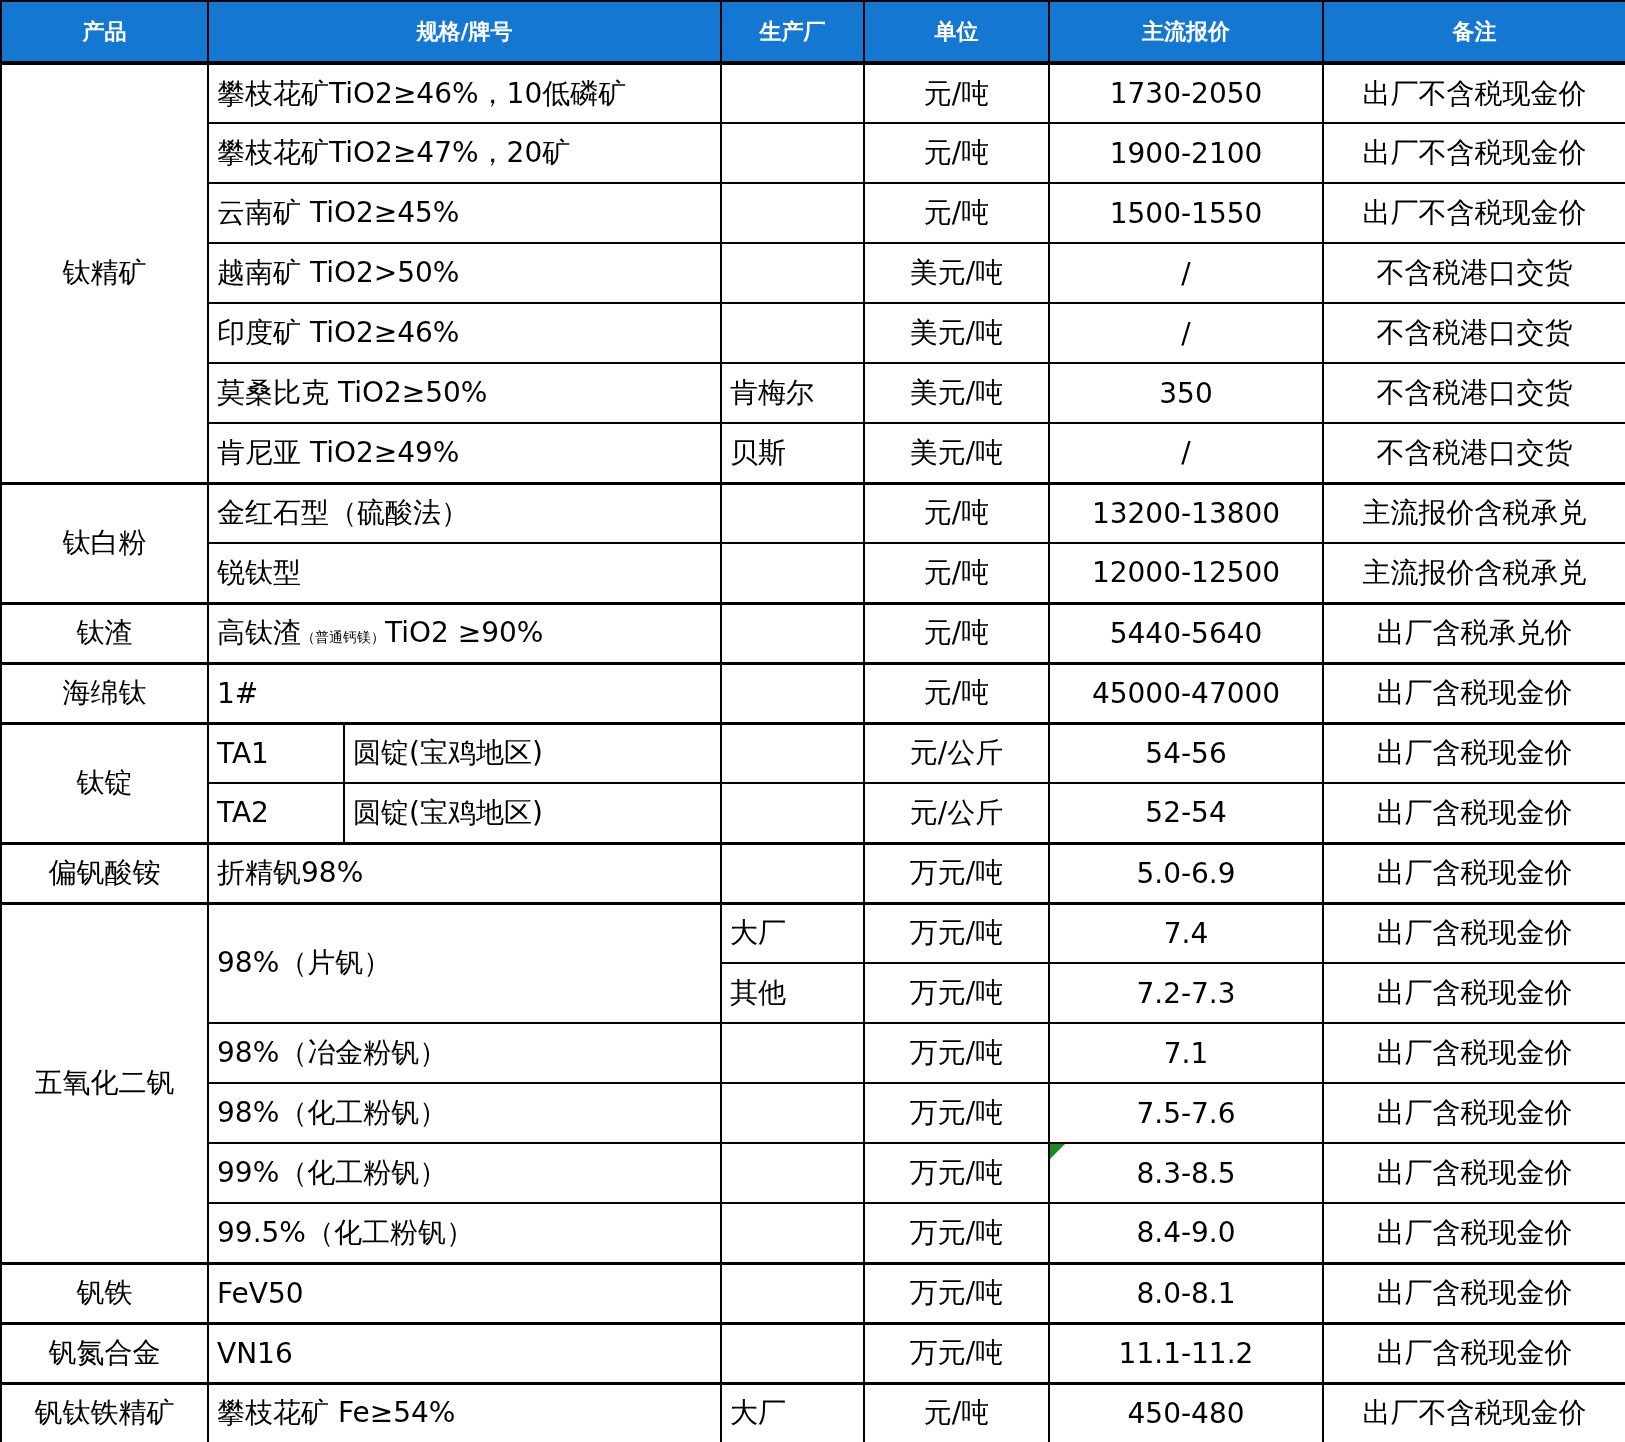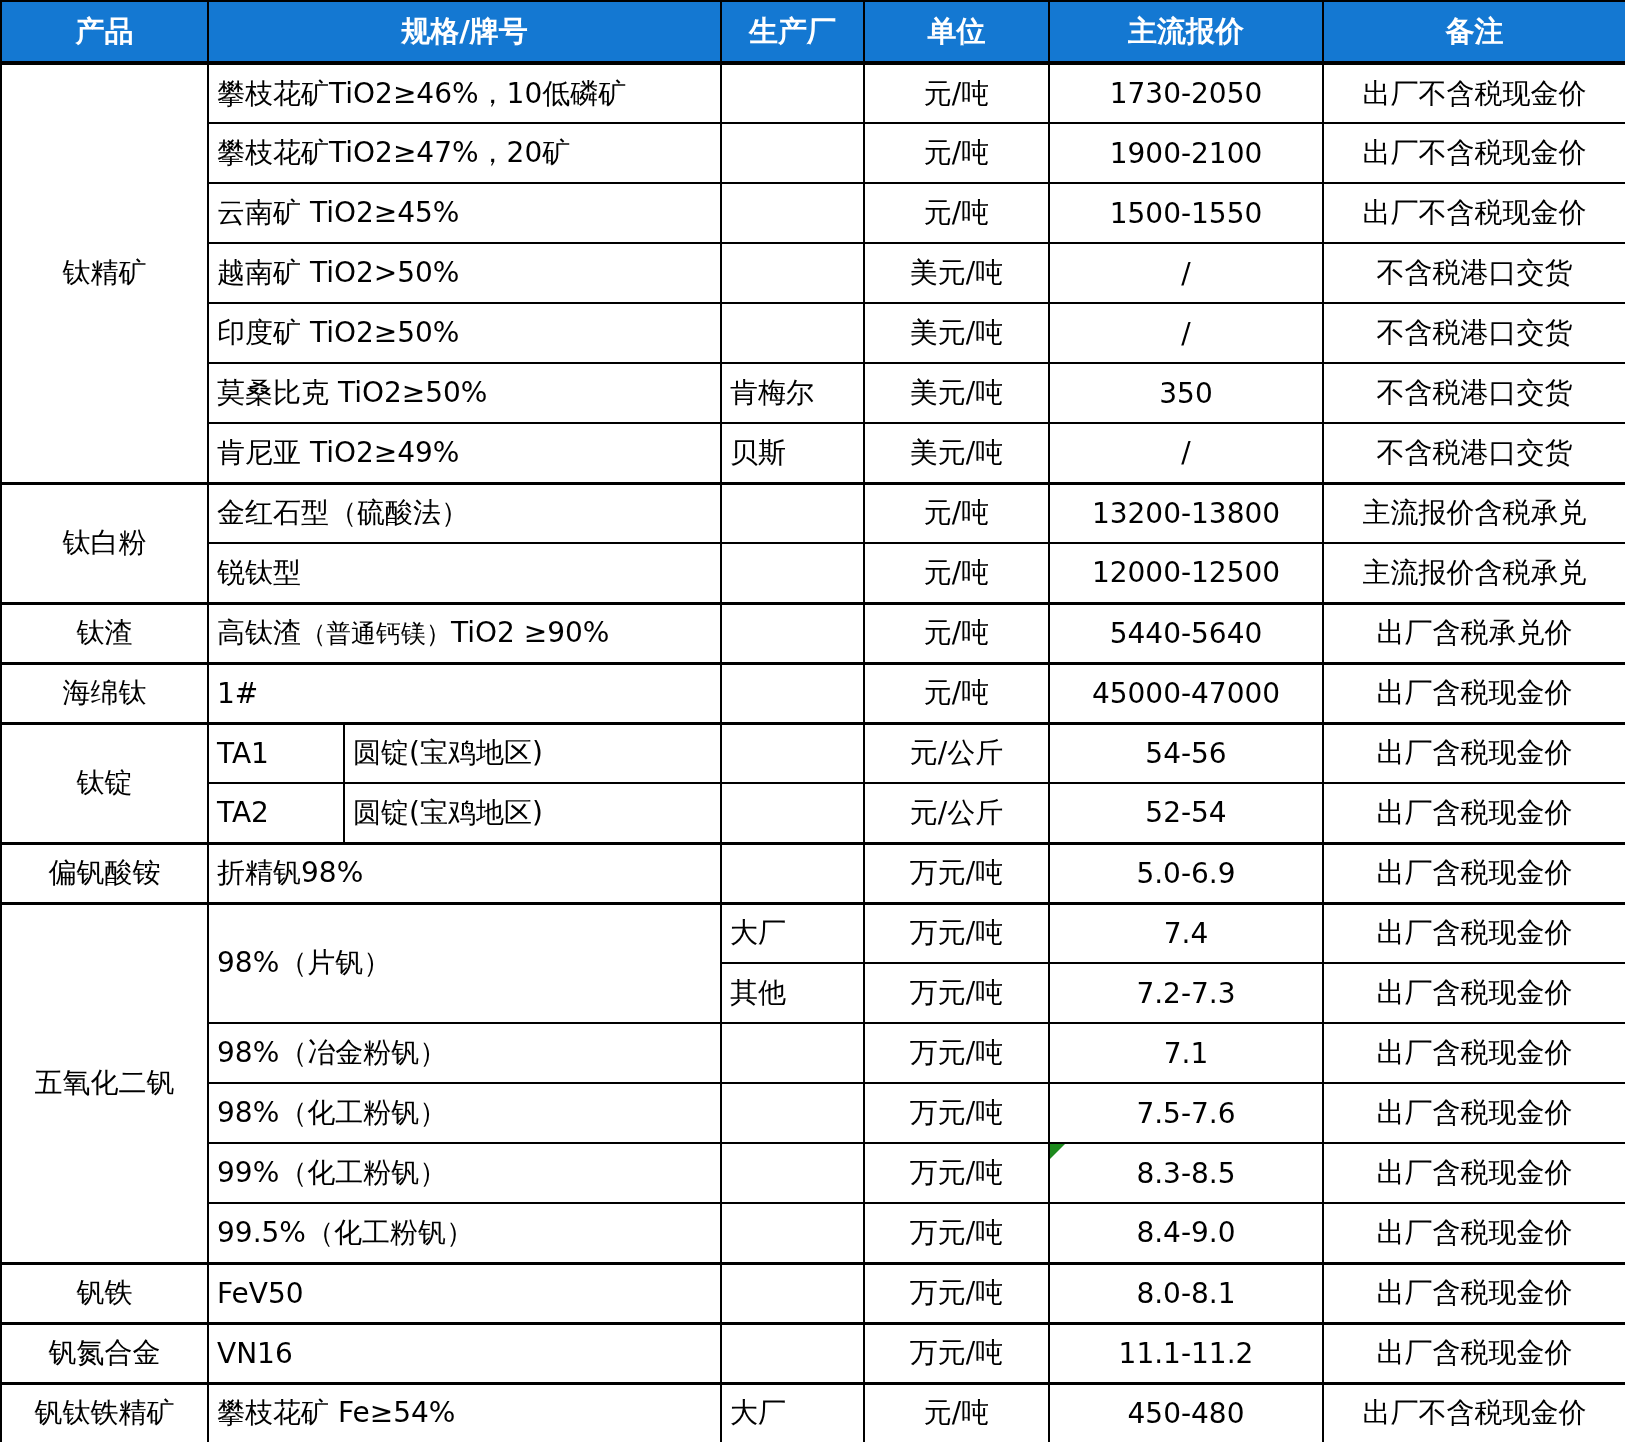--- a/index.html
+++ b/index.html
@@ -21,40 +21,40 @@
   .price-table th,.price-table td{
     border:2px solid var(--border-color);
     padding:0 8px;
     overflow:hidden;
     white-space:nowrap;
     box-sizing:border-box;
   }
   .price-table thead th{
     background:var(--header-bg);
     color:var(--header-fg);
-    font-size:29px;
+    font-size:22px;
     font-weight:bold;
     height:62px;
     text-align:center;
     border-bottom:4px solid var(--border-color);
   }
   .price-table tbody td{
     height:60px;
     font-size:28px;
     font-weight:500;
     vertical-align:middle;
   }
   tr.gs>td{border-top:3px solid var(--border-color);}
   td.c-product{text-align:center;}
   td.c-spec,td.c-spec-a,td.c-spec-b{text-align:left;}
   td.c-producer{text-align:left;}
   td.c-unit{text-align:center;}
   td.c-price{text-align:center;font-size:30px;position:relative;}
   td.c-note{text-align:center;}
-  .spec-small{font-size:25px;}
+  .spec-small{font-size:14px;}
   .flag{
     position:absolute;top:0;left:0;width:0;height:0;
     border-top:15px solid var(--flag-green);
     border-right:15px solid transparent;
   }
 </style>
 </head>
 <body>
 
 <table class="price-table">
@@ -101,21 +101,21 @@
       <td class="c-note">出厂不含税现金价</td>
     </tr>
     <tr>
       <td class="c-spec" colspan="2">越南矿 TiO2&gt;50%</td>
       <td class="c-producer"></td>
       <td class="c-unit">美元/吨</td>
       <td class="c-price">/</td>
       <td class="c-note">不含税港口交货</td>
     </tr>
     <tr>
-      <td class="c-spec" colspan="2">印度矿 TiO2≥50%</td>
+      <td class="c-spec" colspan="2">印度矿 TiO2≥46%</td>
       <td class="c-producer"></td>
       <td class="c-unit">美元/吨</td>
       <td class="c-price">/</td>
       <td class="c-note">不含税港口交货</td>
     </tr>
     <tr>
       <td class="c-spec" colspan="2">莫桑比克 TiO2≥50%</td>
       <td class="c-producer">肯梅尔</td>
       <td class="c-unit">美元/吨</td>
       <td class="c-price">350</td>

